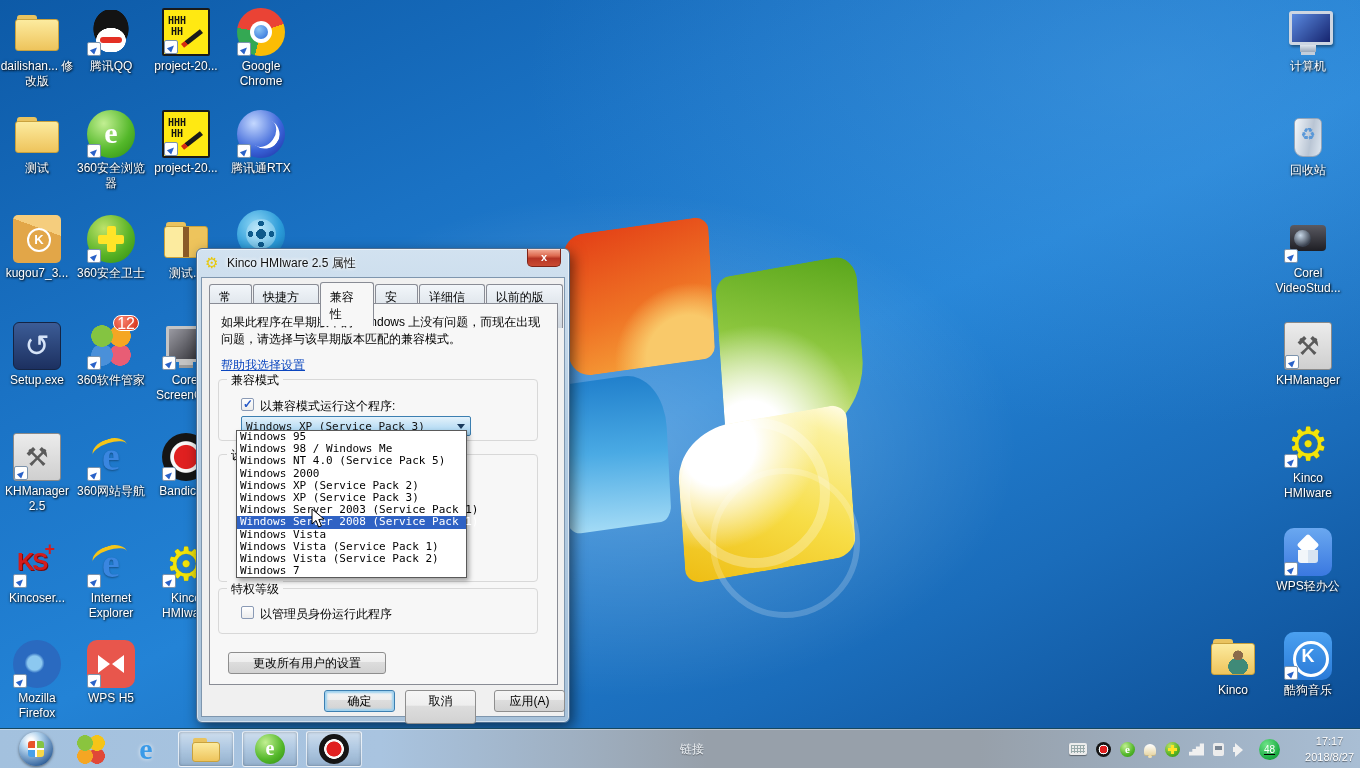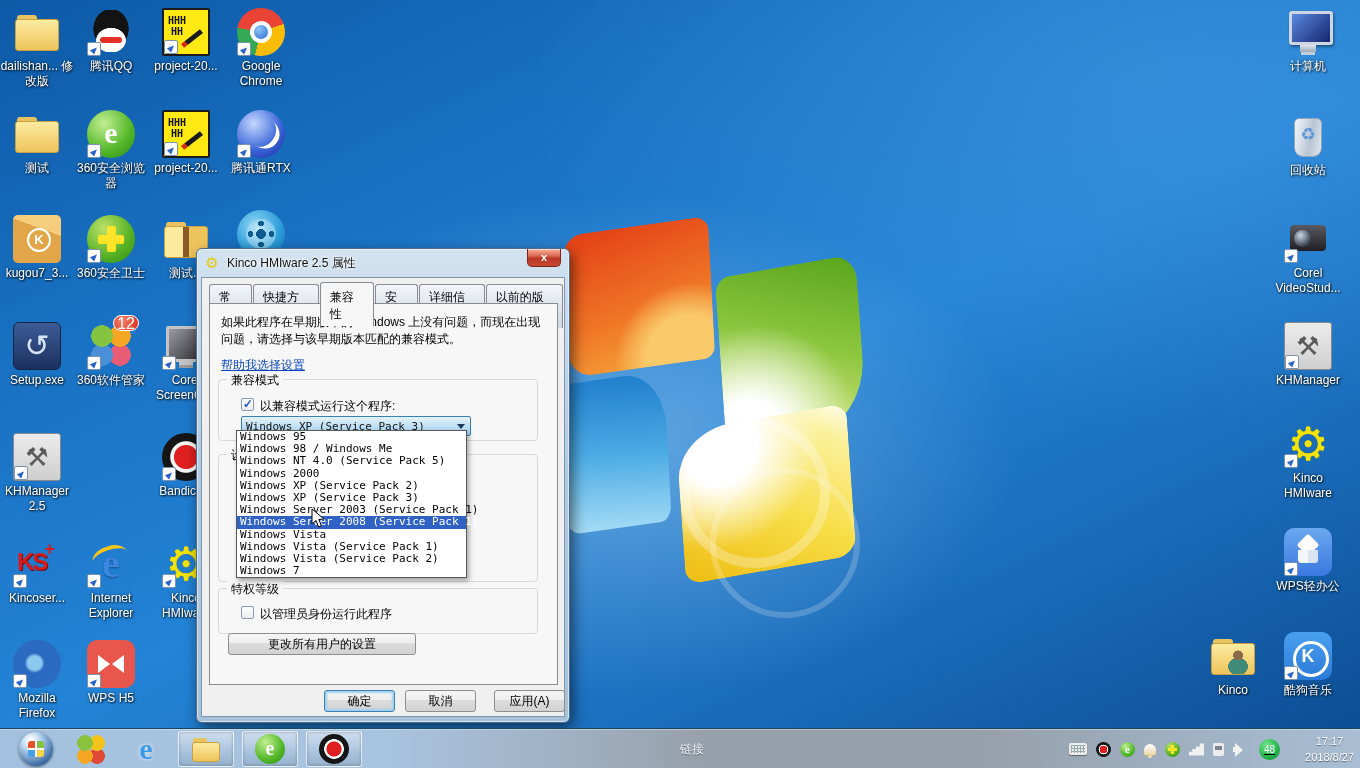--- a/index.html
+++ b/index.html
@@ -131,25 +131,25 @@
   #grp-priv { left:8px; top:284px; width:320px; height:46px; }
   .cb { position:absolute; width:13px; height:13px; background:linear-gradient(#fff,#ececec); border:1px solid #8a9ab5; border-radius:2px; cursor:pointer; }
   .cb.checked::after { content:"\2713"; position:absolute; left:1px; top:-2px; color:#2558c8; font-weight:700; font-size:12px; }
   #cb-compat { left:22px; top:18px; }
   #cb-compat-label { position:absolute; left:41px; top:18px; }
   #combo { position:absolute; left:22px; top:36px; width:230px; height:20px; background:linear-gradient(#e4f2fb,#9fd0f0); border:1px solid #3c7fb1; border-radius:2px; cursor:pointer; }
   #combo-value { position:absolute; left:4px; top:3px; font:11px/14px "DejaVu Sans Mono",monospace; color:#111; }
   #combo-arrow { position:absolute; right:5px; top:7px; width:0; height:0; border-style:solid; border-width:5px 4px 0 4px; border-color:#1a3a5c transparent transparent transparent; }
   #cb-admin { left:22px; top:17px; }
   #cb-admin-label { position:absolute; left:41px; top:17px; }
-  #btn-allusers { position:absolute; left:18px; top:329px; width:188px; height:22px; }
+  #btn-allusers { position:absolute; left:18px; top:348px; width:158px; height:22px; }
   .btn { background:linear-gradient(#f5f5f5 0%,#eeeeee 45%,#dddddd 46%,#d2d2d2 100%); border:1px solid #8e8e8e; border-radius:3px; font-size:12px; line-height:20px; text-align:center; cursor:pointer; }
   #dlg-buttons { position:absolute; left:0; top:412px; width:364px; height:24px; }
   #btn-ok { position:absolute; left:122px; width:71px; height:22px; border:1px solid #3c7fb1; box-shadow:0 0 2px 2px #9ed1ef inset; }
-  #btn-cancel { position:absolute; left:203px; width:71px; height:22px; }
+  #btn-cancel { position:absolute; left:203px; width:71px; height:34px; }
   #btn-apply { position:absolute; left:292px; width:71px; height:22px; }
   
   #dropdown { position:absolute; left:236px; top:430px; width:231px; background:#fff; border:1px solid #5a5a5a; z-index:8; box-shadow:2px 3px 5px rgba(0,0,0,0.35); }
   .dd-item { font:11px/12.2px "DejaVu Sans Mono",monospace; color:#000; padding:0 3px; white-space:nowrap; cursor:pointer; }
   .dd-item.hl { background:#2f62c4; color:#fff; }
   
   #cursor { position:absolute; left:311px; top:508px; z-index:9; }
   
   #taskbar { position:absolute; left:0; bottom:0; width:1360px; height:40px; z-index:10;
     background:linear-gradient(90deg,#a3c1de 0%,#a9c4e0 28%,#9fb0c2 42%,#97a0aa 52%,#97a0aa 72%,#9eafc1 86%,#a9bed4 100%);
@@ -290,20 +290,26 @@
           <i class="sc"></i>
         </div>
         <div class="lbl">Corel ScreenCap</div>
       </div>
       <div class="dicon" style="left: 0px; top: 433px;">
         <div class="ic ic-khmanager">
           <i class="sc"></i>
         </div>
         <div class="lbl">KHManager 2.5</div>
       </div>
+      <div class="dicon" style="left: 74px; top: 433px;">
+        <div class="ic ic-e-blue">
+          <i class="sc"></i>
+        </div>
+        <div class="lbl">360网站导航</div>
+      </div>
       <div class="dicon" style="left: 149px; top: 433px;">
         <div class="ic ic-bandicam">
           <i class="sc"></i>
         </div>
         <div class="lbl">Bandicam</div>
       </div>
       <div class="dicon" style="left: 0px; top: 540px;">
         <div class="ic ic-kincoser">
           <i class="sc"></i>
         </div>

